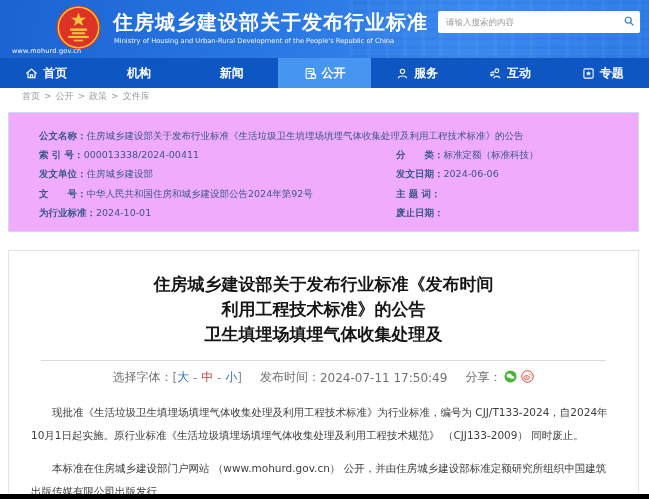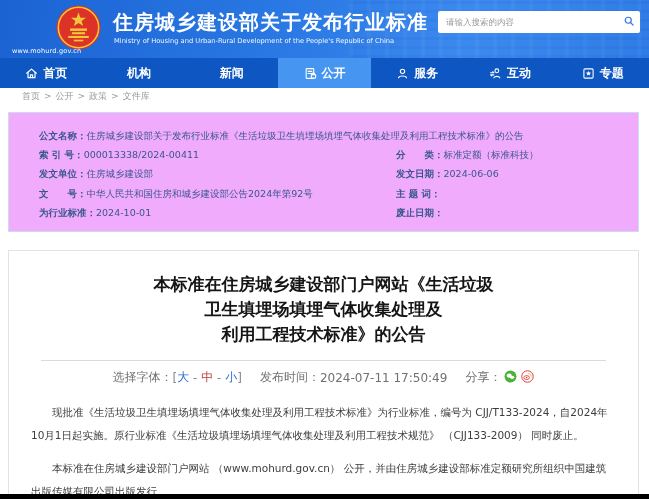--- a/index.html
+++ b/index.html
@@ -194,23 +194,23 @@
         <span class="meta-label">为行业标准：</span><span>2024-10-01</span>
       </div>
       <div class="meta-cell">
         <span class="meta-label">废止日期：</span><span></span>
       </div>
     </div>
   </div>
 
   <div class="content-box">
     <div class="article-title">
-      <span>本标准在住房城乡建设部门户网站《生活垃圾</span>
+      <span>住房城乡建设部关于发布行业标准《发布时间</span>
+      <span>利用工程技术标准》的公告</span>
       <span>卫生填埋场填埋气体收集处理及</span>
-      <span>利用工程技术标准》的公告</span>
     </div>
     <div class="divider"></div>
 
     <div class="toolbar">
       <span>选择字体：</span>
         <span class="bracket">[</span>
         <span class="fs fs-large">大</span>
         <span class="dash"> - </span>
         <span class="fs fs-medium">中</span>
         <span class="dash"> - </span>

